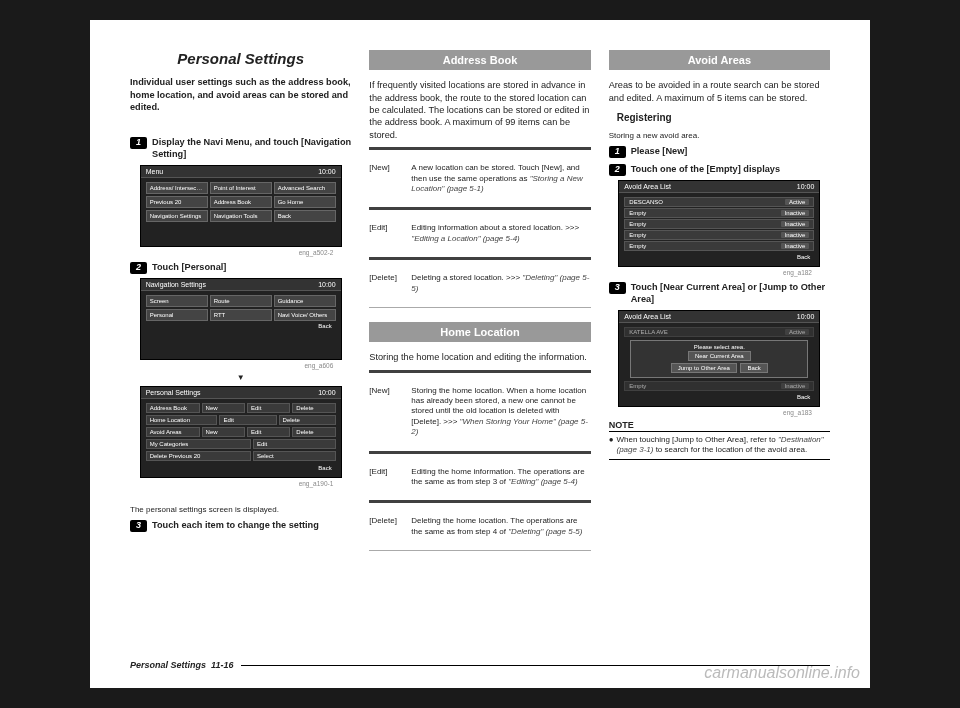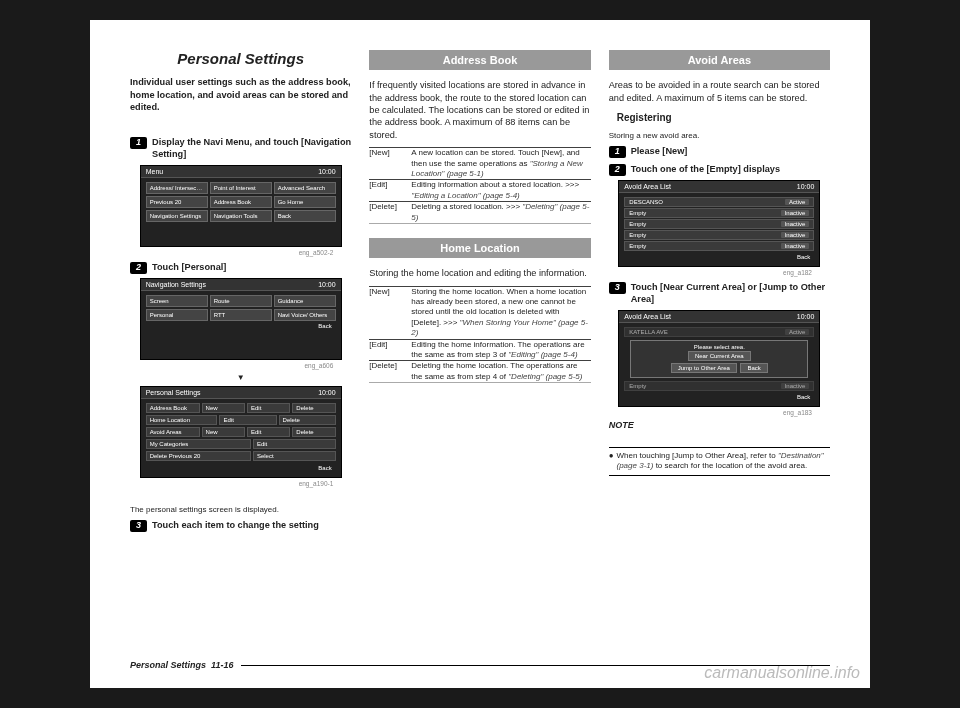--- a/index.html
+++ b/index.html
@@ -17,32 +17,32 @@
 .fig-btn{background:#444;border:1px solid #666;padding:2px 3px;font-size:6px;white-space:nowrap;overflow:hidden;text-overflow:ellipsis}
 .fig-row{display:flex;gap:2px;margin-bottom:2px}
 .fig-row>div{background:#3a3a3a;border:1px solid #555;padding:1px 3px;font-size:6px;flex:1}
 .fig-row .lab{flex:1.3}
 .fig-cap{text-align:right;font-size:6.5px;color:#888;margin:1px 0 4px;padding-right:18px}
 .caption{font-size:8px;margin:18px 0 6px}
 .arrow{text-align:center;font-size:8px;margin:2px 0}
 .section-head{background:#999;color:#fff;font-weight:bold;text-align:center;padding:4px;font-size:11px;margin-bottom:6px}
 .sec-text{line-height:1.35;margin-bottom:6px}
 .tbl{width:100%;font-size:8px;line-height:1.3}
-.tbl-row{display:flex;border-top:1px solid #404040;padding:0 0}
+.tbl-row{display:flex;border-top:3px solid #404040;padding:13px 0}
 .tbl-row:last-child{border-bottom:1px solid #aaa}
 .tbl-key{width:42px;flex-shrink:0}
 .tbl-val{flex:1}
 .tbl-val em,.ref{font-style:italic;color:#444}
 .subhead{font-weight:bold;font-size:10px;margin:8px 8px 0}
 .subtext{font-size:8px;margin-bottom:6px}
 .avoid-row{display:flex;justify-content:space-between;background:#3a3a3a;border:1px solid #555;padding:1px 4px;font-size:6px;margin-bottom:1px}
 .avoid-row .st{background:#555;padding:0 4px;border-radius:1px}
 .popup{border:1px solid #777;padding:3px;font-size:6px;text-align:center;background:#333;margin:3px 6px}
 .popup .p-btn{background:#555;display:inline-block;padding:1px 6px;margin:1px;border:1px solid #777}
-.note-h{font-weight:bold;font-style:italic;font-size:9px;border-bottom:1px solid #000;padding-bottom:17px;}
+.note-h{font-weight:bold;font-size:9px;border-bottom:1px solid #000;padding-bottom:1px;}
 .note-body{font-size:8px;line-height:1.3;padding:3px 0;border-bottom:1px solid #000;display:flex;gap:3px}
 .footer{position:absolute;bottom:18px;left:40px;right:40px;display:flex;align-items:center;font-style:italic;font-weight:bold;font-size:9px}
 .footer-line{flex:1;height:1px;background:#000;margin-left:8px}
 .watermark{position:absolute;bottom:6px;right:10px;font-size:16px;color:#bbb;font-style:italic}
 .bk{text-align:right;font-size:6px;padding:2px 4px}
 </style>
 </head>
 <body>
 
 <div class="page">
@@ -140,21 +140,21 @@
   <p class="caption">The personal settings screen is displayed.</p>
 
   <div class="step">
     <span class="step-num">3</span>
     <span>Touch each item to change the setting</span>
   </div>
 </div>
 
 <div class="col">
   <div class="section-head">Address Book</div>
-  <p class="sec-text">If frequently visited locations are stored in advance in the address book, the route to the stored location can be calculated. The locations can be stored or edited in the address book. A maximum of 88 items can be stored.</p>
+  <p class="sec-text">If frequently visited locations are stored in advance in the address book, the route to the stored location can be calculated. The locations can be stored or edited in the address book. A maximum of 99 items can be stored.</p>
   <div class="tbl">
     <div class="tbl-row">
             <div class="tbl-key">[New]</div>
             <div class="tbl-val"><span>A new location can be stored. Touch [New], and then use the same operations as </span><em>"Storing a New Location" (page 5-1)</em></div>
           </div>
     <div class="tbl-row">
             <div class="tbl-key">[Edit]</div>
             <div class="tbl-val"><span>Editing information about a stored location. &gt;&gt;&gt; </span><em>"Editing a Location" (page 5-4)</em></div>
           </div>
     <div class="tbl-row">

